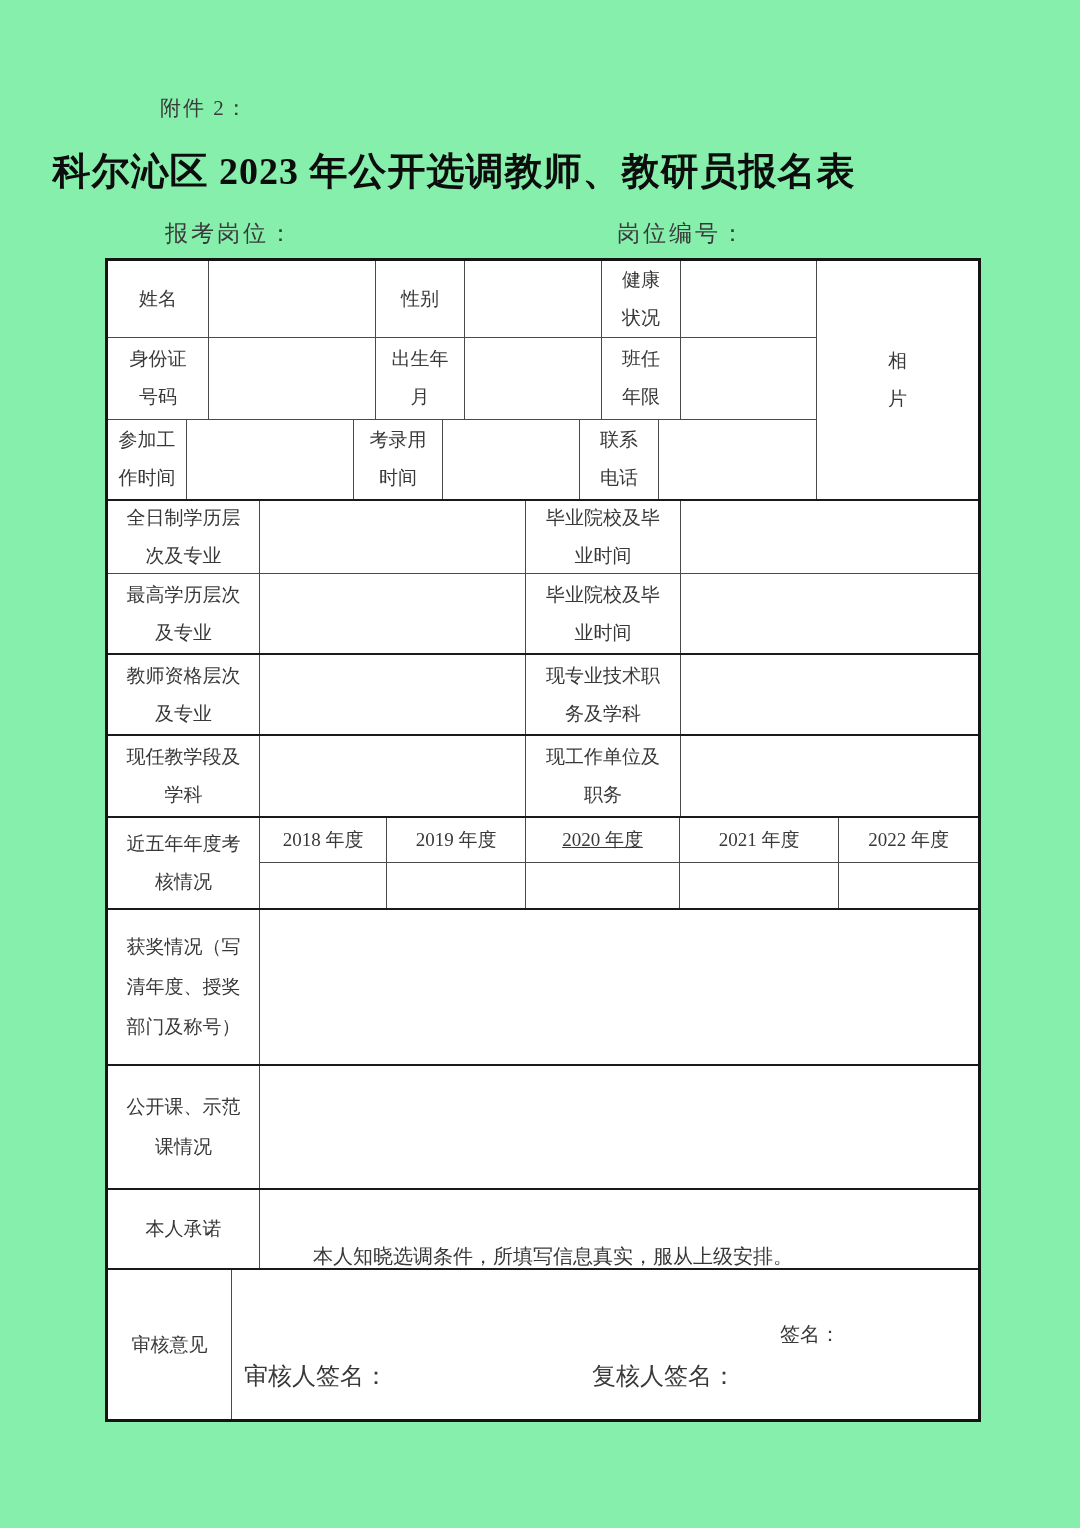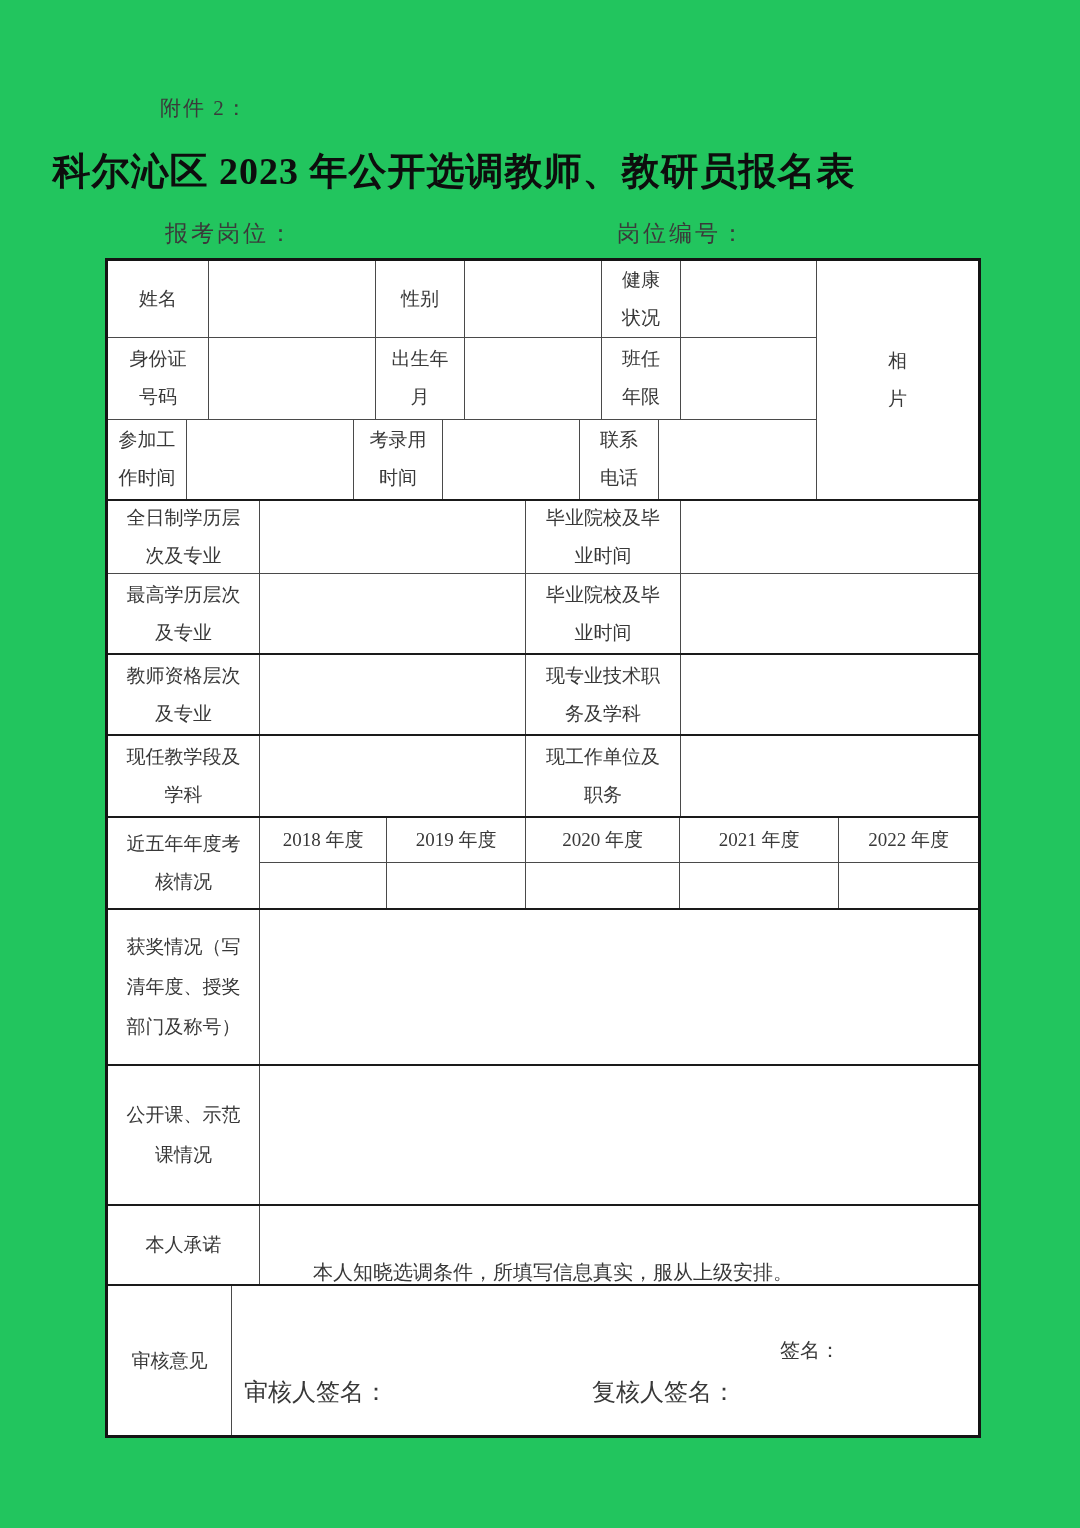--- a/index.html
+++ b/index.html
@@ -1,21 +1,21 @@
 <!DOCTYPE html>
 <html><head>
 <meta charset="utf-8">
 <style>
   html,body{margin:0;padding:0;background:#ffffff;}
   body{
     width:1080px;height:1528px;position:relative;
     font-family:"Liberation Serif","DejaVu Serif",serif;
     color:#383838;
   }
-  .sheet{position:absolute;inset:0;background:#22c55e;}
+  .sheet{position:absolute;inset:0;background:#86efac;}
   .attachment{position:absolute;left:160px;top:94px;font-size:21px;letter-spacing:2px;color:#3a3a3a;}
   .title{position:absolute;left:0;top:146px;width:908px;text-align:center;
          font-size:38px;font-weight:700;letter-spacing:1px;color:#0d0d0d;}
   .subhead{position:absolute;left:165px;top:218px;width:700px;height:32px;font-size:23px;color:#3a3a3a;}
   .subhead .sh1{position:absolute;left:0;top:0;letter-spacing:3px;}
   .subhead .sh2{position:absolute;left:452px;top:0;letter-spacing:3px;}
 
   .form-table{position:absolute;left:105px;top:258px;width:876px;
               border:3px solid #141414;box-sizing:border-box;background:#fff;}
   .trow{display:flex;border-bottom:1px solid #4a4a4a;box-sizing:border-box;}
@@ -120,42 +120,42 @@
       <div class="cell grow nob"></div>
     </div>
 
     <div class="split trow thick" style="height:92px;border-bottom:2px solid #1a1a1a;">
       <div class="cell" style="width:152px;height:90px;">近五年年度考
 核情况</div>
       <div class="splitcol" style="flex:1 1 auto;">
         <div class="trow" style="height:45px;">
           <div class="cell" style="width:127px;">2018 年度</div>
           <div class="cell" style="width:139px;">2019 年度</div>
-          <div class="cell" style="width:154px;">2020 年度</div>
+          <div class="cell" style="width:154px;text-decoration:underline;">2020 年度</div>
           <div class="cell" style="width:159px;">2021 年度</div>
           <div class="cell grow nob">2022 年度</div>
         </div>
         <div class="trow noline" style="height:45px;">
           <div class="cell" style="width:127px;"></div>
           <div class="cell" style="width:139px;"></div>
           <div class="cell" style="width:154px;"></div>
           <div class="cell" style="width:159px;"></div>
           <div class="cell grow nob"></div>
         </div>
       </div>
     </div>
 
     <div class="trow thick" style="height:156px;">
       <div class="cell" style="width:152px;line-height:40px;">获奖情况（写
 清年度、授奖
 部门及称号）</div>
       <div class="cell grow nob"></div>
     </div>
 
-    <div class="trow thick" style="height:140px;">
+    <div class="trow thick" style="height:124px;">
       <div class="cell" style="width:152px;line-height:40px;">公开课、示范
 课情况</div>
       <div class="cell grow nob"></div>
     </div>
 
     <div class="trow thick" style="height:80px;">
       <div class="cell" style="width:152px;">本人承诺</div>
       <div class="cell grow nob freecell">
         <div class="statement">本人知晓选调条件，所填写信息真实，服从上级安排。</div>
         <div class="signline">签名：</div>

